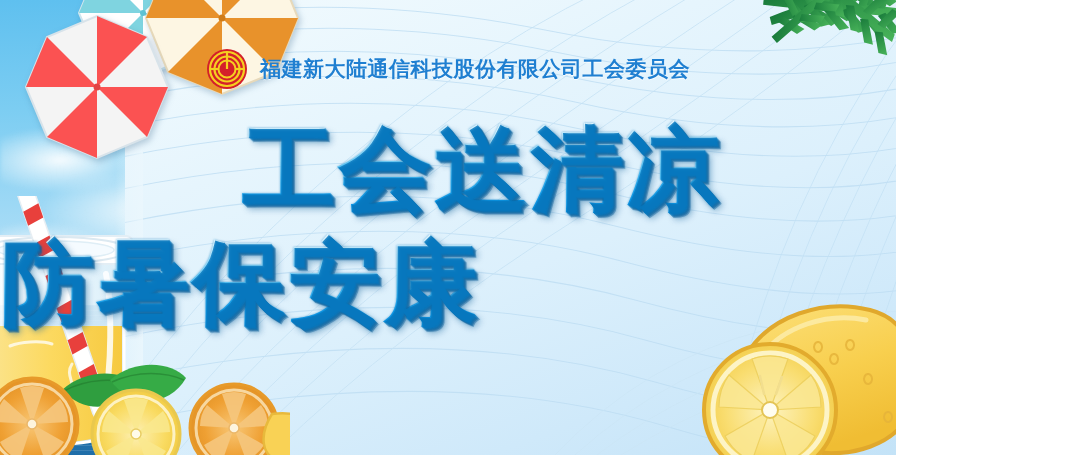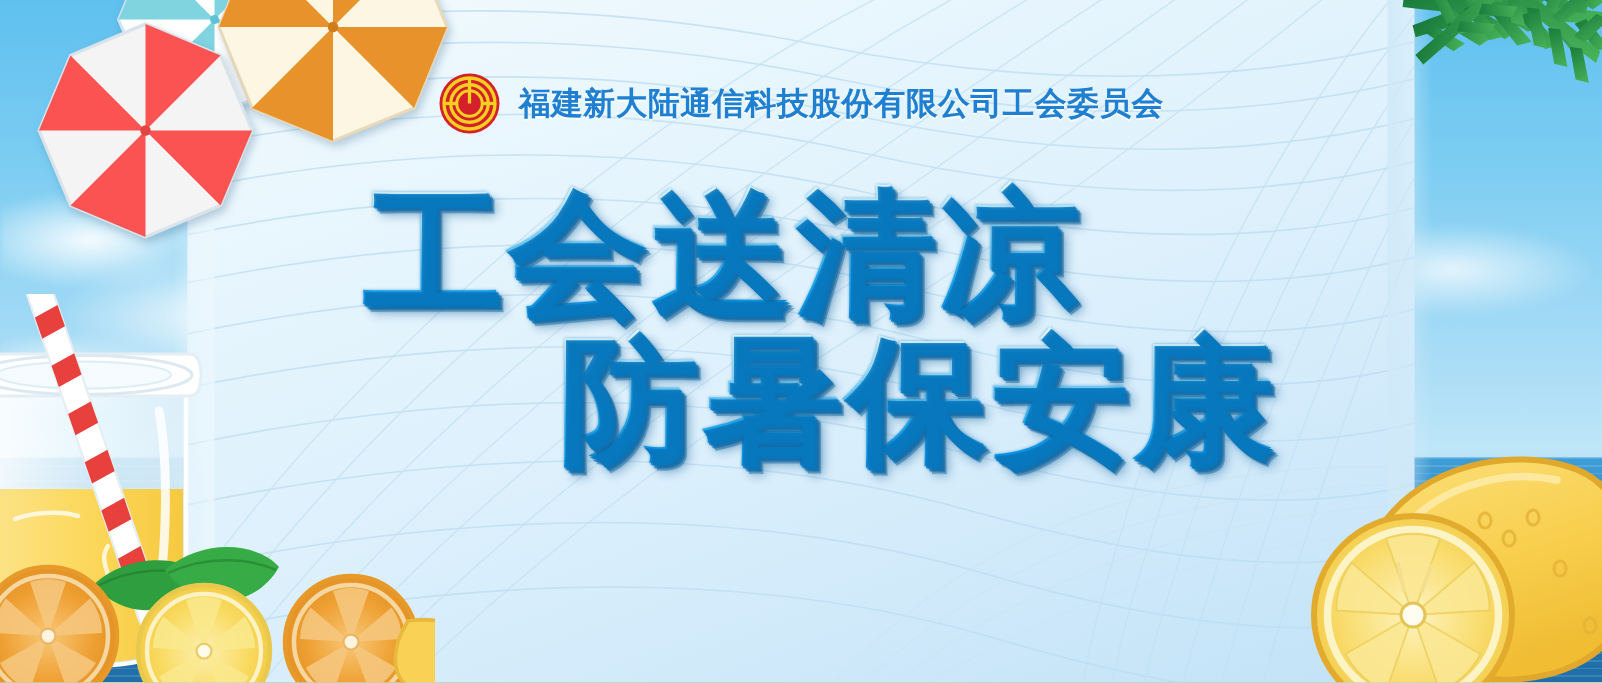--- a/index.html
+++ b/index.html
@@ -1,23 +1,23 @@
 <!DOCTYPE html>
 <html lang="zh"><head>
 <meta charset="utf-8">
 <title>工会送清凉 防暑保安康</title>
 <style>
   html,body{margin:0;padding:0;background:#fff;}
   body{font-family:"Liberation Sans","DejaVu Sans",sans-serif;}
 
   #banner{
     position:relative;
-    width:1068px;height:455px;
+    width:896px;height:455px;
     overflow:hidden;
-    background:#bef264;
+    background:#0f172a;
   }
 
   
   .sky{
     position:absolute;inset:0;
     background:linear-gradient(180deg,#5fc0ef 0%,#7ccdf2 24%,#a8dcf6 52%,#bfe6f8 66%,#9fd6f0 72%,#4aa6dc 74%,#2f87c4 86%,#2474b0 100%);
   }
   .sea{
     position:absolute;left:0;right:0;top:305px;bottom:0;
     background:linear-gradient(180deg,#3f9ed6 0%,#2d86c5 30%,#2276b2 70%,#1f6ea8 100%);
@@ -113,21 +113,21 @@
     text-shadow:
       1px 1px 0 rgba(7,120,190,.85),
       2px 2px 0 rgba(7,120,190,.7),
       3px 3px 0 rgba(10,110,175,.6),
       4px 4px 0 rgba(12,100,160,.5),
       5px 5px 0 rgba(14,92,148,.4),
       6px 6px 7px rgba(20,80,130,.34);
     filter:drop-shadow(0 0 1px rgba(10,120,190,.55));
   }
   .tline-1{padding-left:242px;}
-  .tline-2{padding-left:372px;margin-top:0;}
+  .tline-2{margin-top:16px;}
 </style>
 </head>
 <body>
 
 <div id="banner" data-interactable="false">
 
   <div class="sky" data-interactable="false"></div>
   <div class="sea" data-interactable="false"></div>
   <div class="cloudband" data-interactable="false"></div>
   <div class="cloudband-r" data-interactable="false"></div>

